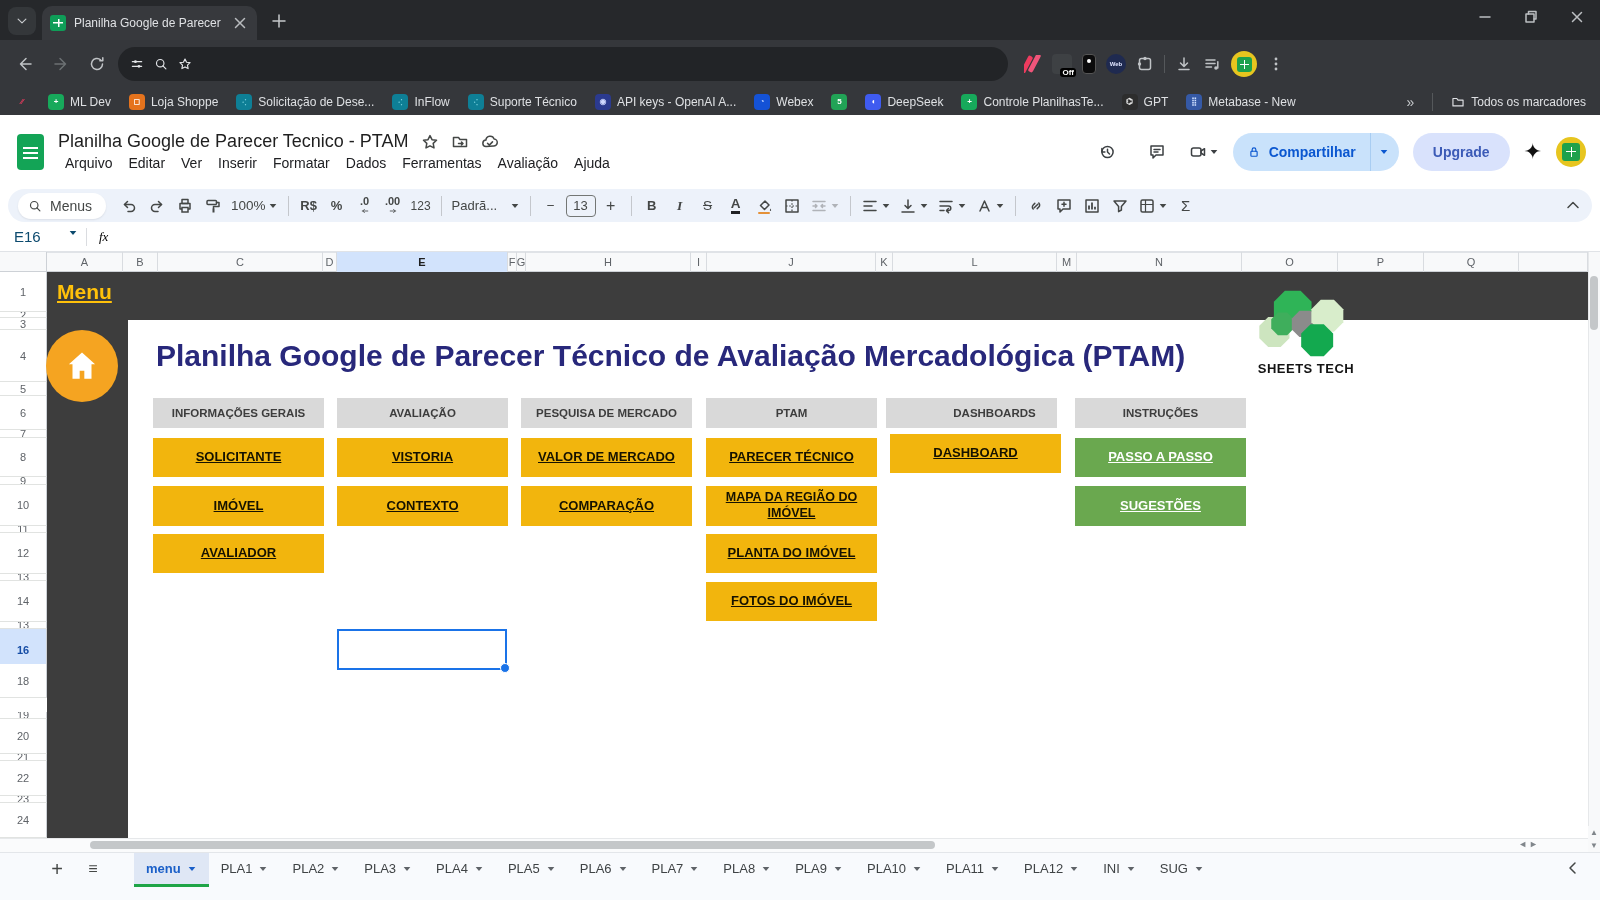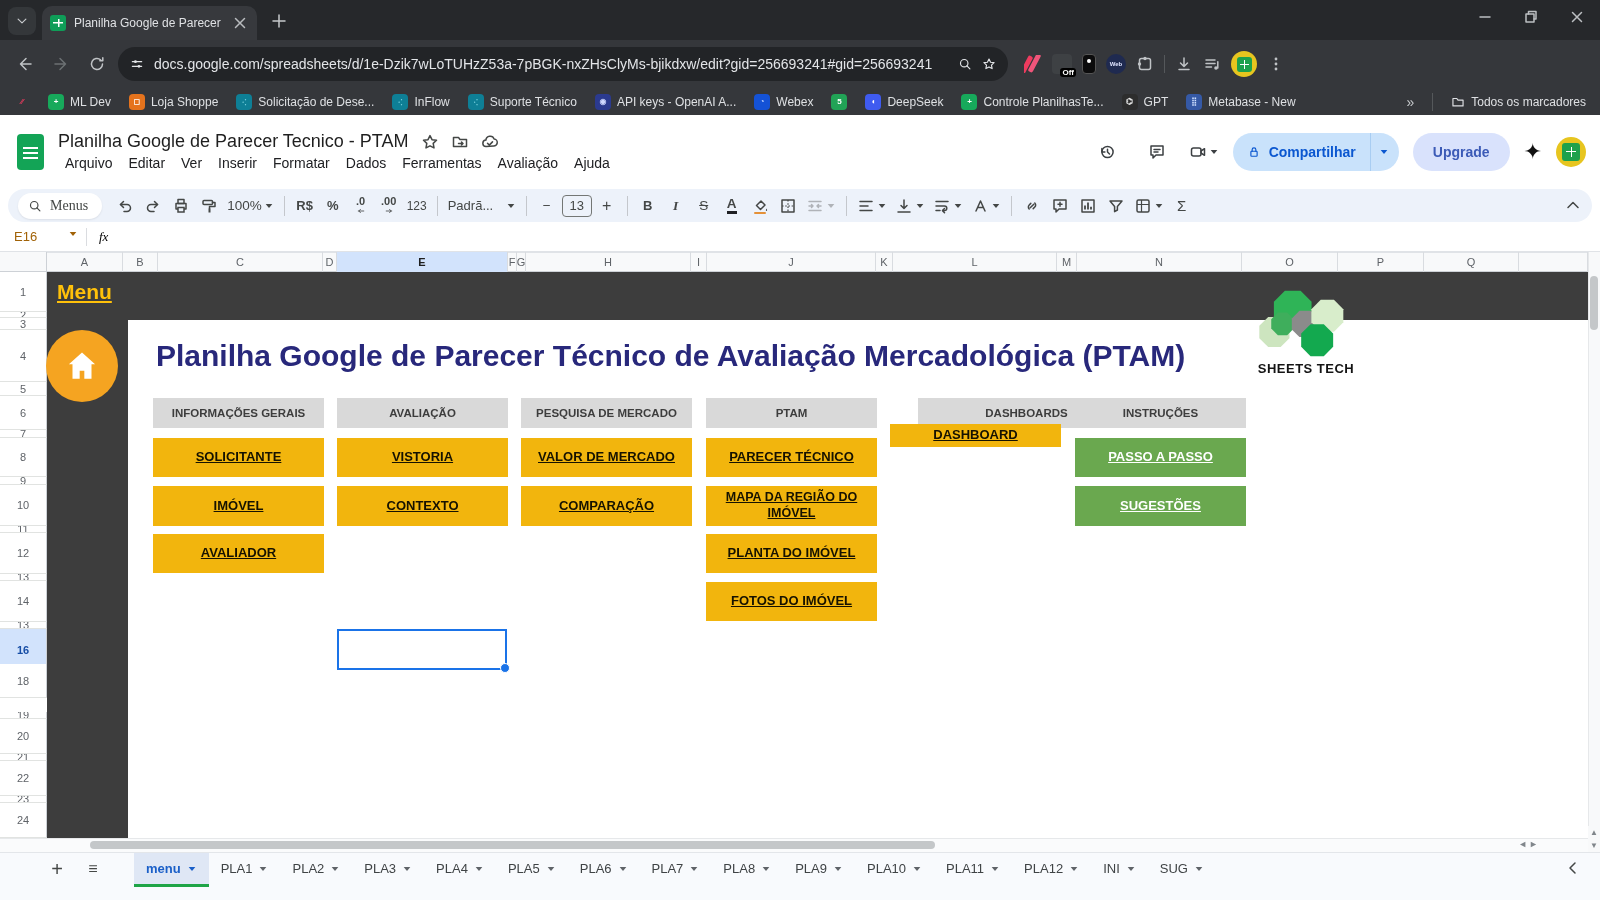--- a/index.html
+++ b/index.html
@@ -69,33 +69,33 @@
   .gs-avatar { width:30px; height:30px; border-radius:50%; background:#e7c51f; display:flex; align-items:center; justify-content:center; }
   .gs-avatar span { width:18px; height:18px; background:#1da14c; border-radius:3px; position:relative; }
   .gs-avatar span::after { content:""; position:absolute; inset:4px; background:
      linear-gradient(#fff,#fff) 0 4px/10px 1.4px no-repeat, linear-gradient(#fff,#fff) 4.5px 0/1.4px 10px no-repeat; }
 
   
   .gstoolbar { position:absolute; left:8px; top:189px; width:1584px; height:33px; background:#edf2fa; border-radius:17px; display:flex; align-items:center; padding:0 10px; gap:2px; color:#444746; }
   .tbtn { min-width:26px; height:26px; border-radius:4px; display:flex; align-items:center; justify-content:center; gap:2px; font-size:13.5px; color:#444746; padding:0 3px; }
   .tbtn.disabled { color:#b0b3b8; }
   .tbtxt { font-weight:700; font-size:13px; }
-  .menus-pill { height:26px; background:#fff; border-radius:13px; display:flex; align-items:center; gap:8px; padding:0 14px 0 10px; margin-right:8px; font-size:14px; color:#444746; box-shadow:0 1px 2px rgba(0,0,0,.08);font-family:Liberation Serif, serif; }
+  .menus-pill { height:26px; background:#fff; border-radius:13px; display:flex; align-items:center; gap:8px; padding:0 14px 0 10px; margin-right:8px; font-size:14px; color:#444746; box-shadow:0 1px 2px rgba(0,0,0,.08); }
   .tdiv { width:1px; height:20px; background:#c4c7cc; margin:0 5px; }
   .fontsel { width:74px; justify-content:space-between; font-size:13px; }
   .sizebox { width:30px; height:22px; border:1px solid #747775; border-radius:4px; display:flex; align-items:center; justify-content:center; font-size:13px; }
   .strike { text-decoration:line-through; }
   .tcA { font-weight:700; border-bottom:3px solid #202124; line-height:14px; }
   .decimal { display:flex; flex-direction:column; align-items:center; line-height:10px; }
   .decimal .dtop { font-size:11px; font-weight:700; }
   .tb-collapse { position:absolute; right:18px; top:196px; color:#444746; }
 
   
   .fbar { position:absolute; left:0; top:222px; width:1600px; height:30px; background:#fff; display:flex; align-items:center; border-bottom:1px solid #e0e3e7; }
-  .namebox { width:86px; display:flex; align-items:flex-start; justify-content:space-between; padding:0 8px 0 14px; font-size:13px; color:#a16207; }
+  .namebox { width:86px; display:flex; align-items:flex-start; justify-content:space-between; padding:0 8px 0 14px; font-size:15px; color:#0c4a6e; }
   .fdiv { width:1px; height:18px; background:#dadce0; }
   .fx { font-style:italic; color:#000000; font-size:13px; margin-left:12px; font-family:"Liberation Serif", serif; }
 
   
   .colhead-row { position:absolute; left:0; top:252px; width:1600px; height:20px; background:#f8f9fa; border-top:1px solid #e0e3e7; border-bottom:1px solid #cdd1d6; }
   .corner { position:absolute; left:0; top:252px; width:47px; height:20px; background:#f8f9fa; border-right:1px solid #cdd1d6; border-bottom:1px solid #cdd1d6; }
   .colhead { position:absolute; top:252px; height:20px; display:flex; align-items:center; justify-content:center; font-size:11px; color:#5f6368; border-right:1px solid #d9dce0; overflow:hidden; }
   .colhead.sel { background:#d2e3fc; color:#1f1f1f; font-weight:700; }
   .rowhead { position:absolute; left:0; width:47px; display:flex; align-items:center; justify-content:center; font-size:11px; color:#5f6368; border-bottom:1px solid #e1e3e1; border-right:1px solid #cdd1d6; background:#fff; overflow:hidden; }
   .rowhead.sel { background:#d2e3fc; color:#174ea6; font-weight:700; }
@@ -208,21 +208,20 @@
         </svg>
       </div>
     <div class="urlpill">
       <span data-icon="tune" class="sm">
           <svg viewBox="0 0 18 18">
             <path d="M3 6h12M3 12h12" fill="none" stroke="currentColor" stroke-width="1.5" stroke-linecap="round" stroke-linejoin="round"></path>
             <circle cx="7" cy="6" r="1.8" fill="currentColor"></circle>
             <circle cx="11.5" cy="12" r="1.8" fill="currentColor"></circle>
           </svg>
         </span>
-      <span class="urltext">docs.google.com/spreadsheets/d/1e-Dzik7wLoTUHzZ53a-7pBGK-nxZHsClyMs-bjikdxw/edit?gid=256693241#gid=256693241</span>
       <span data-icon="search" class="sm">
           <svg viewBox="0 0 18 18">
             <circle cx="8" cy="8" r="4.8" fill="none" stroke="currentColor" stroke-width="1.5" stroke-linecap="round" stroke-linejoin="round"></circle>
             <path d="M11.5 11.5L15.3 15.3" fill="none" stroke="currentColor" stroke-width="1.5" stroke-linecap="round" stroke-linejoin="round"></path>
           </svg>
         </span>
       <span data-icon="star" class="sm">
           <svg viewBox="0 0 18 18">
             <path d="M9 2.6l2 4.1 4.5.6-3.3 3.1.8 4.5L9 12.8 5 14.9l.8-4.5L2.5 7.3 7 6.7z" fill="none" stroke="currentColor" stroke-width="1.5" stroke-linecap="round" stroke-linejoin="round"></path>
           </svg>
@@ -751,22 +750,22 @@
       </div>
       <div class="sheet-btn two-line" style="left: 706px; top: 486px; height: 40px;">
         <span>MAPA DA REGIÃO DO IMÓVEL</span>
       </div>
       <div class="sheet-btn" style="left: 706px; top: 534px; height: 39px;">
         <span>PLANTA DO IMÓVEL</span>
       </div>
       <div class="sheet-btn" style="left: 706px; top: 582px; height: 39px;">
         <span>FOTOS DO IMÓVEL</span>
       </div>
-      <div class="sec-head" style="left: 918px; padding-left: 46px;">DASHBOARDS</div>
-      <div class="sheet-btn" style="left: 890px; top: 424px; height: 23px;">
+      <div class="sec-head" style="left: 886px; padding-left: 46px;">DASHBOARDS</div>
+      <div class="sheet-btn" style="left: 890px; top: 434px; height: 39px;">
         <span>DASHBOARD</span>
       </div>
       <div class="sec-head" style="left: 1075px;">INSTRUÇÕES</div>
       <div class="sheet-btn green" style="left: 1075px; top: 438px; height: 39px;">
         <span>PASSO A PASSO</span>
       </div>
       <div class="sheet-btn green" style="left: 1075px; top: 486px; height: 40px;">
         <span>SUGESTÕES</span>
       </div>
     </div>

